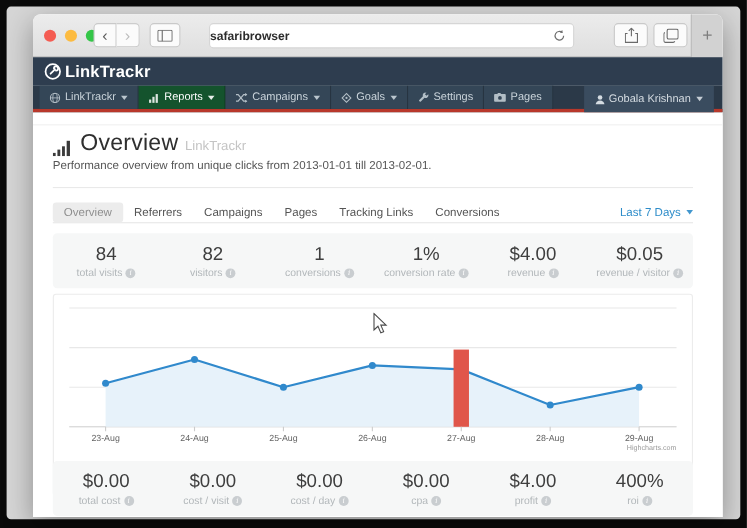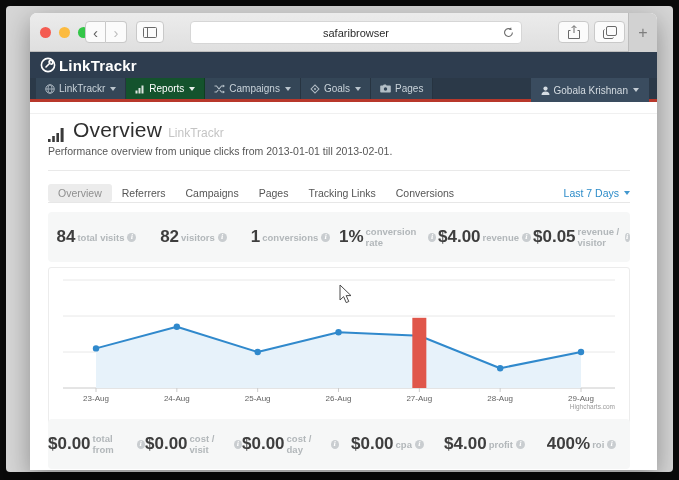--- a/index.html
+++ b/index.html
@@ -21,21 +21,21 @@
   .light { width:11px; height:11px; border-radius:50%; }
   .light.red { background:#f45c52; } .light.yellow { background:#fcbb40; } .light.green { background:#34c648; }
   .tbtn { position:absolute; top:8px; height:22px; background:#fbfbfb; border:1px solid #c9c9c9;
           border-radius:4px; display:flex; align-items:center; justify-content:center;
           color:#5f5f5f; font-size:15px; cursor:default; }
   .btn-back { left:55px; width:21px; border-radius:4px 0 0 4px; }
   .btn-fwd  { left:76px; width:21px; border-left:none; border-radius:0 4px 4px 0; color:#bdbdbd; }
   .btn-side { left:106px; width:28px; }
   .urlbar { position:absolute; left:160px; top:8px; width:332px; height:23px; background:#fff;
             border:1px solid #d6d6d6; border-radius:4px; display:flex; align-items:center; }
-  .urltext { flex:1; text-align:center; font-size:11px; color:#2c2c2c; }
+  .urltext { flex:1; text-align:left; font-size:11px; color:#2c2c2c;font-weight:bold; }
   .reload { position:absolute; right:6px; top:4px; }
   .btn-share { left:528px; width:31px; }
   .btn-tabs  { left:564px; width:31px; }
   .newtab { position:absolute; right:0; top:0; width:29px; height:39px; background:#d2d2d2;
             border-left:1px solid #bcbcbc; color:#7e7e7e; font-size:16px;
             display:flex; align-items:center; justify-content:center; }
 
   
   .appheader { position:absolute; left:0; top:39px; width:100%; height:26px; background:#2e3d4f;
                display:flex; align-items:center; padding-left:10px; }
@@ -63,21 +63,21 @@
   .tabsrow { position:absolute; left:18px; right:27px; top:78px; height:20px;
              display:flex; align-items:center; border-bottom:1px solid #e7e7e7; }
   .tab { font-size:10.5px; color:#555; padding:3px 10px; border-radius:3px; cursor:default; }
   .tab.active { background:#ececec; color:#8f8f8f; }
   .daterange { margin-left:auto; font-size:10.5px; color:#2d8cc9; display:flex; align-items:center; gap:4px; cursor:default; }
   .daterange .caret { border-top-color:#2d8cc9; }
 
   .statscard { position:absolute; left:18px; right:27px; height:50px; background:#f6f7f7;
                border-radius:4px; display:flex; }
   .statscard.top { top:107px; } .statscard.bottom { top:314px; }
-  .stat { flex:1; display:flex; align-items:center; justify-content:center; gap:2px;font-weight:bold; }
+  .stat { flex:1; display:flex; flex-direction:column; align-items:center; justify-content:center; gap:2px; }
   .stat-value { font-size:17px; color:#3e3e3e; }
   .stat-label { font-size:9.5px; color:#b2b7ba; display:flex; align-items:center; gap:3px; }
   .info { display:inline-flex; width:9px; height:9px; border-radius:50%; background:#c9cdd0;
           color:#fff; font-size:6.5px; align-items:center; justify-content:center;
           font-family:"DejaVu Serif",serif; font-style:italic; }
 
   .chartcard { position:absolute; left:18px; right:27px; top:162px; height:184px;
                background:#fff; border:1px solid #ececec; border-radius:3px; }
   .chartcard svg.plot { position:absolute; left:0; top:0; }
   .cursor { position:absolute; left:290px; top:16px; }
@@ -169,20 +169,26 @@
        <span>Campaigns</span>
        <span class="caret"></span>
      </div>
      <div class="navitem">
        <svg width="10" height="10" viewBox="0 0 10 10">
          <rect x="2.2" y="2.2" width="5.6" height="5.6" transform="rotate(45 5 5)" fill="none" stroke="currentColor"></rect>
          <circle cx="5" cy="5" r="1" fill="currentColor"></circle>
        </svg>
        <span>Goals</span>
        <span class="caret"></span>
+     </div>
+     <div class="navitem">
+       <svg width="10" height="10" viewBox="0 0 10 10">
+         <path d="M9.3,1.6 a2.6,2.6 0 0 1 -3.4,3.3 L2.6,8.2 a1,1 0 0 1 -1.4,-1.4 L4.5,3.5 a2.6,2.6 0 0 1 3.3,-3.4 L6.3,1.6 L7.8,3.1 Z" fill="currentColor"></path>
+       </svg>
+       <span>Settings</span>
      </div>
      <div class="navitem">
        <svg width="11" height="9" viewBox="0 0 11 9">
          <path d="M1,1.5 h2 l0.8,-1 h2 l0.8,1 h3.4 a0.8,0.8 0 0 1 0.8,0.8 v5.4 a0.8,0.8 0 0 1 -0.8,0.8 h-9 a0.8,0.8 0 0 1 -0.8,-0.8 v-5.4 a0.8,0.8 0 0 1 0.8,-0.8 Z" fill="currentColor"></path>
          <circle cx="5.5" cy="5" r="1.7" fill="#344657"></circle>
        </svg>
        <span>Pages</span>
      </div>
      <div class="usermenu">
        <svg width="9" height="9" viewBox="0 0 9 9">
@@ -303,21 +309,21 @@
             </svg>
        <svg class="cursor" width="14" height="20" viewBox="0 0 14 20">
          <path d="M1,1 L1,16 L4.6,12.6 L7.2,18.6 L9.8,17.5 L7.2,11.6 L12,11.6 Z" fill="#fdfdfd" stroke="#4a4a4a" stroke-width="1"></path>
        </svg>
      </div>
 
      <div class="statscard bottom">
        <div class="stat">
          <div class="stat-value">$0.00</div>
          <div class="stat-label">
-                <span>total from</span>
+                <span>total cost</span>
                 <span class="info">i</span>
               </div>
        </div>
        <div class="stat">
          <div class="stat-value">$0.00</div>
          <div class="stat-label">
                 <span>cost / visit</span>
                 <span class="info">i</span>
               </div>
        </div>

